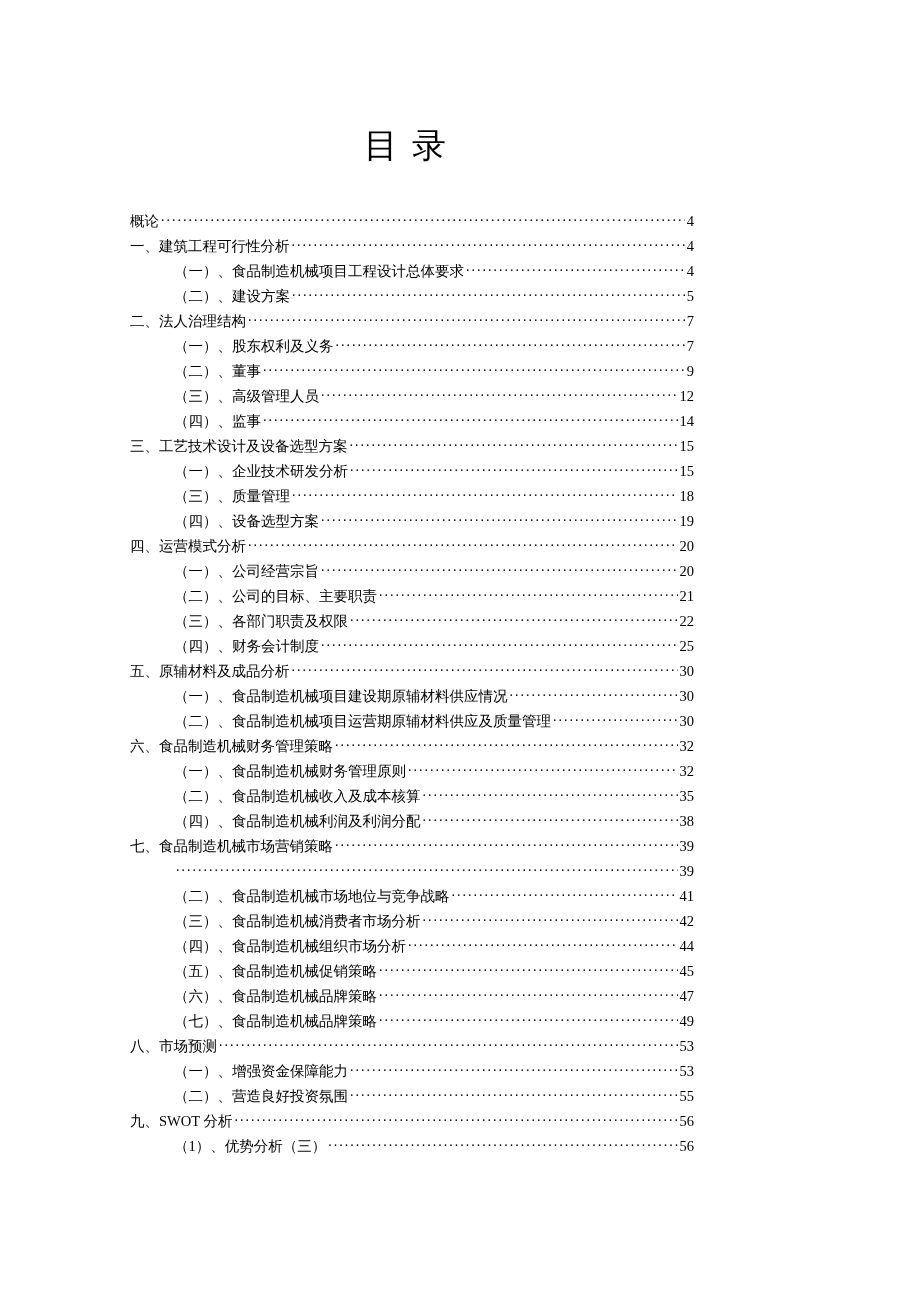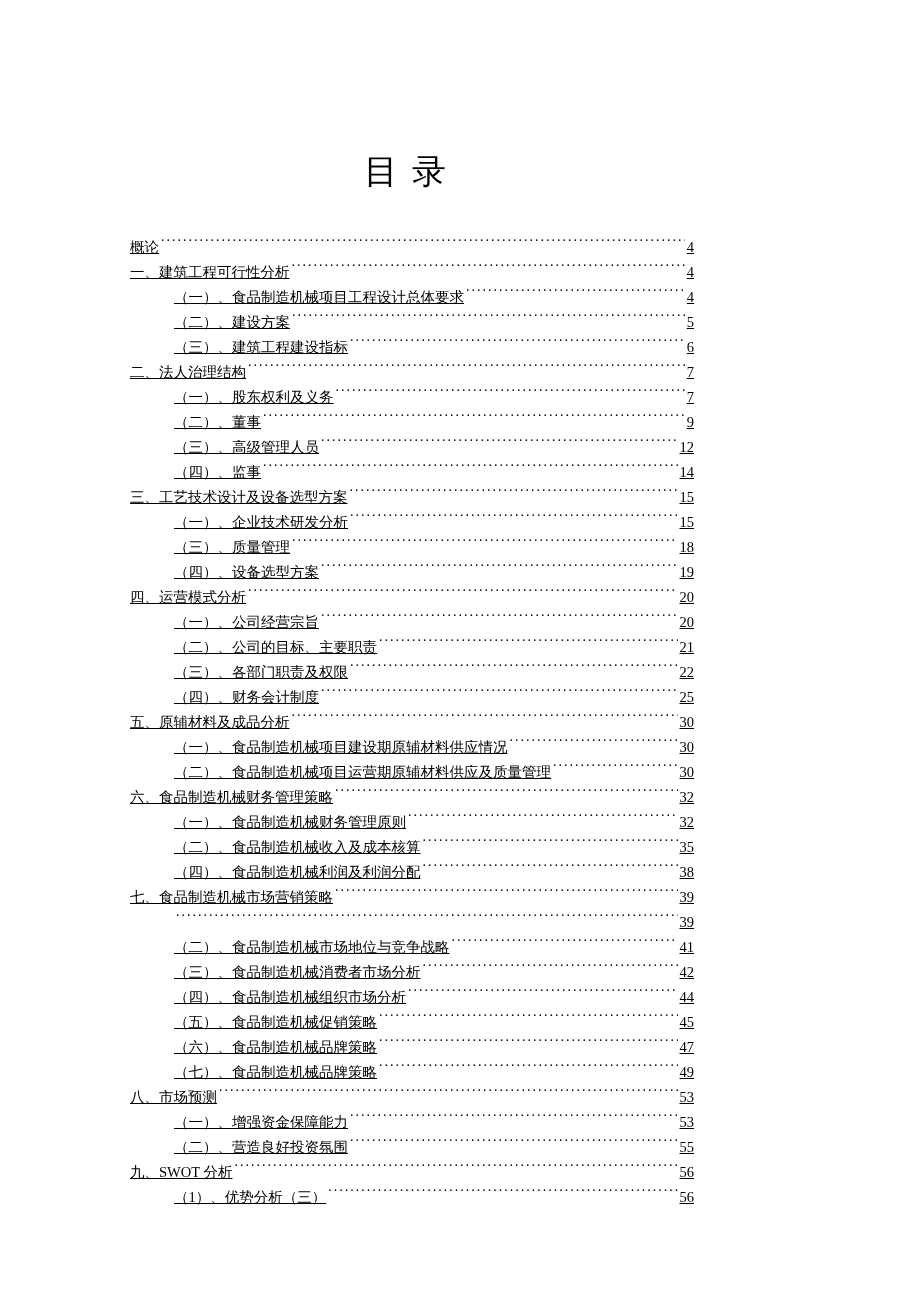--- a/index.html
+++ b/index.html
@@ -7,36 +7,34 @@
     margin: 0;
     padding: 0;
     background: #fff;
     font-family: "SimSun", "宋体", serif;
     color: #000;
     width: 920px;
   }
   .page {
     width: 824px;
     padding: 100px 130px 60px 130px;
-    margin-top: 26px;
   }
   .title {
     text-align: center;
     font-size: 34px;
     letter-spacing: 14px;
     margin-bottom: 40px;
     font-weight: normal;
   }
   .toc-entry {
     display: flex;
-    align-items: flex-start;
+    align-items: center;
     font-size: 14.5px;
     line-height: 25px;
     white-space: nowrap;
-    text-decoration: underline;
   }
   .toc-entry.level-0 { padding-left: 0; }
   .toc-entry.level-1 { padding-left: 44px; }
   .toc-label {
     flex: 0 0 auto;
   }
   .toc-dots {
     flex: 1 1 auto;
     overflow: hidden;
     position: relative;
@@ -76,25 +74,20 @@
       <div class="toc-entry level-1">
         <span class="toc-label">（一）、食品制造机械项目工程设计总体要求</span>
         <span class="toc-dots"></span>
         <span class="toc-page">4</span>
       </div>
       <div class="toc-entry level-1">
         <span class="toc-label">（二）、建设方案</span>
         <span class="toc-dots"></span>
         <span class="toc-page">5</span>
       </div>
-      <div class="toc-entry level-1">
-        <span class="toc-label">（三）、建筑工程建设指标</span>
-        <span class="toc-dots"></span>
-        <span class="toc-page">6</span>
-      </div>
       <div class="toc-entry level-0">
         <span class="toc-label">二、法人治理结构</span>
         <span class="toc-dots"></span>
         <span class="toc-page">7</span>
       </div>
       <div class="toc-entry level-1">
         <span class="toc-label">（一）、股东权利及义务</span>
         <span class="toc-dots"></span>
         <span class="toc-page">7</span>
       </div>

